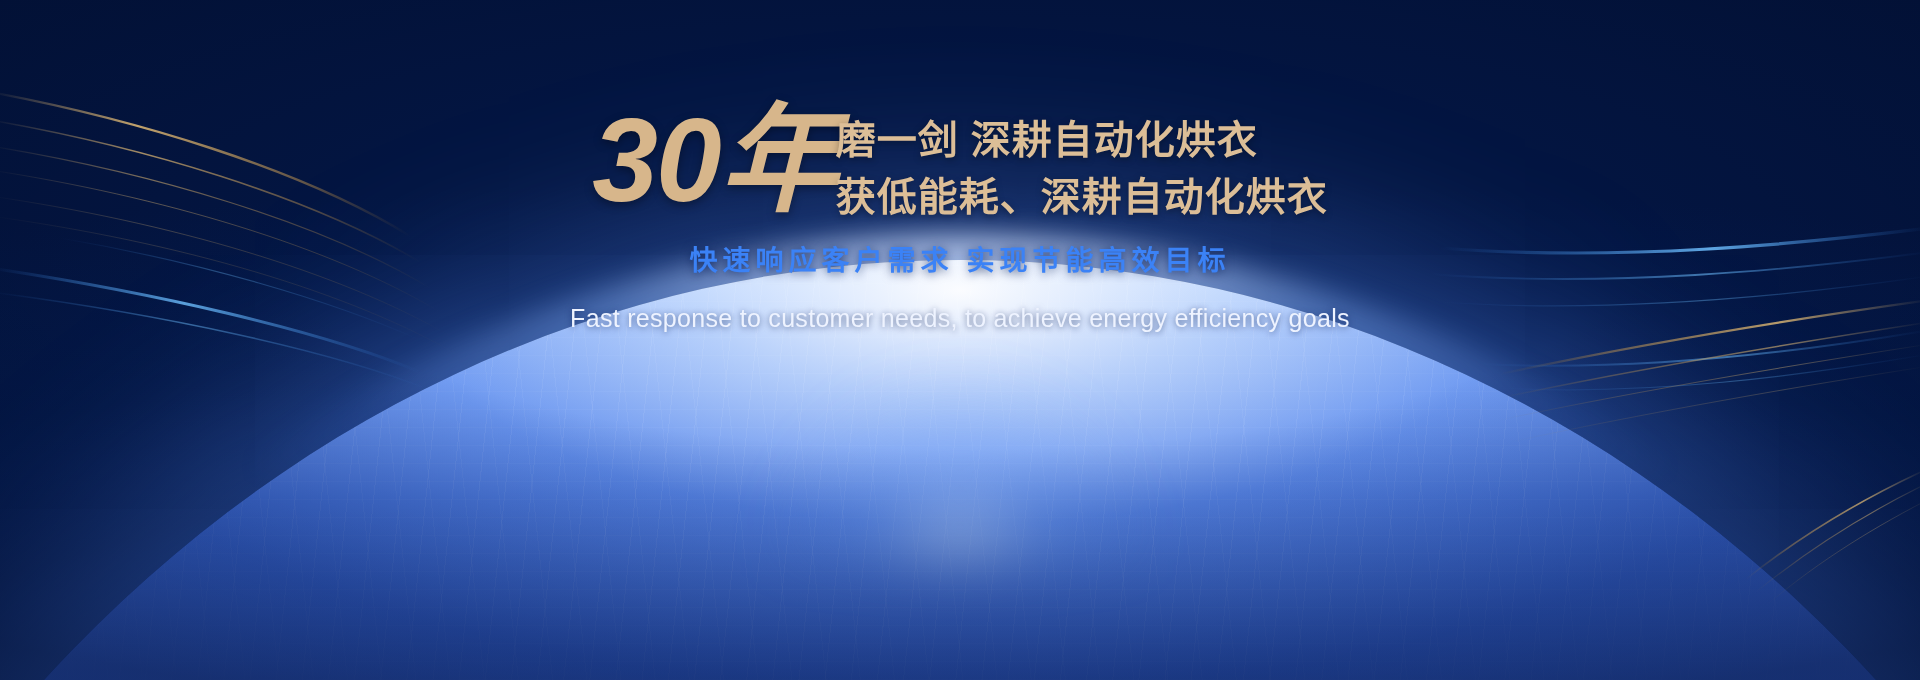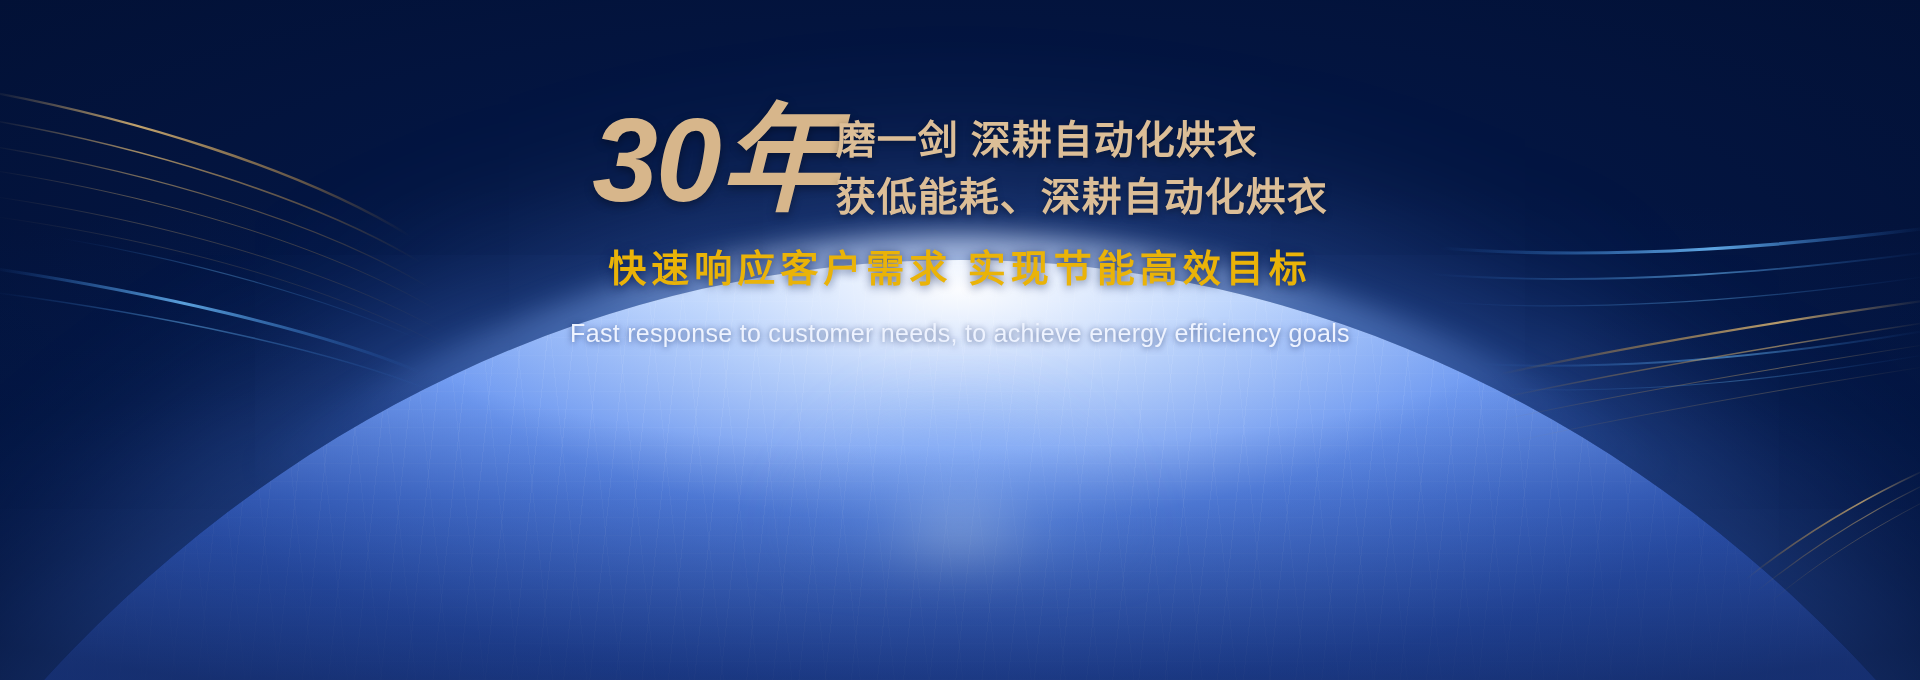--- a/index.html
+++ b/index.html
@@ -104,23 +104,23 @@
     font-size:40px;
     line-height:1.42;
     font-weight:bold;
     color:#dcbe97;
     letter-spacing:1px;
     white-space:nowrap;
     text-shadow:0 2px 7px rgba(0,0,0,.35);
   }
   .white-line{
     margin-top:12px;
-    font-size:38px;
+    font-size:28px;
     font-weight:bold;
-    color:#eab308;
+    color:#3b82f6;
     letter-spacing:5px;
     white-space:nowrap;
     text-shadow:0 2px 10px rgba(4,24,80,.65);
     text-align:right;
   }
   .subtitle{
     margin-top:26px;
     font-size:25px;
     color:#eef3ff;
     letter-spacing:.3px;

